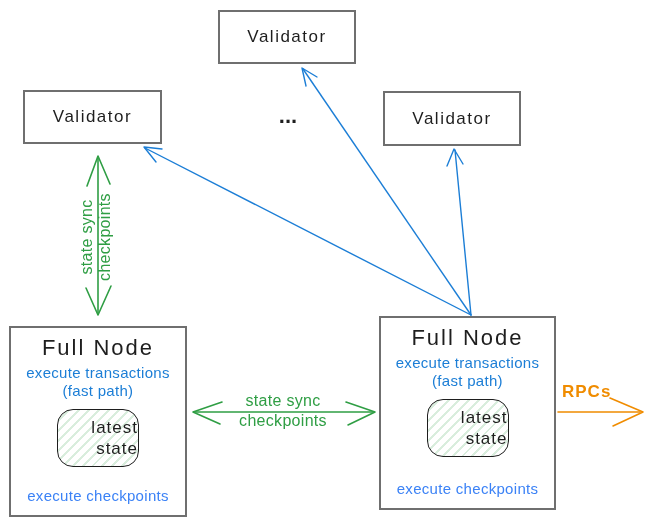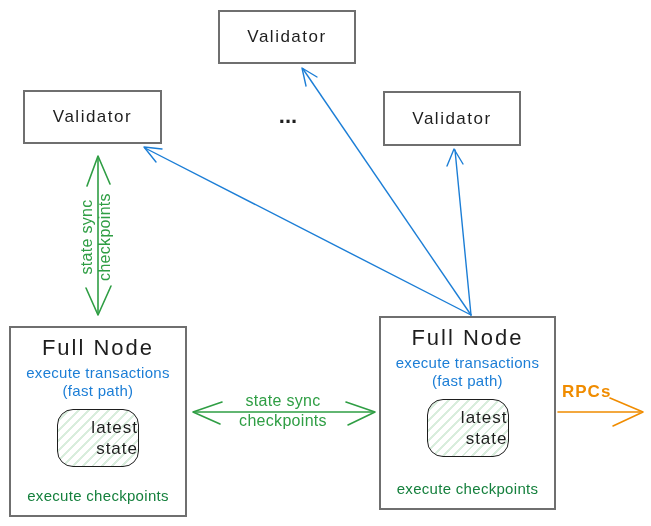--- a/index.html
+++ b/index.html
@@ -28,21 +28,21 @@
   .fn-title{font-size:22px;letter-spacing:2px;margin-top:7px;}
   .fn-exec{font-size:15px;line-height:18px;margin-top:3px;text-align:center;color:#1c7ed6;letter-spacing:0.3px;}
   .state-box{
     width:82px;height:58px;margin-top:9px;border:1.5px solid #1e1e1e;border-radius:16px;
     display:flex;flex-direction:column;align-items:flex-end;justify-content:center;
     font-size:17px;line-height:21px;letter-spacing:1px;box-sizing:border-box;
     background:repeating-linear-gradient(135deg,
       rgba(47,158,68,0.18) 0px, rgba(47,158,68,0.18) 2px,
       rgba(255,255,255,0) 2px, rgba(255,255,255,0) 7px);
   }
-  .fn-footer{font-size:15px;color:#15803d;margin-top:auto;margin-bottom:11px;letter-spacing:0.3px;}
+  .fn-footer{font-size:15px;color:#3b82f6;margin-top:auto;margin-bottom:11px;letter-spacing:0.3px;}
 
   .lbl{position:absolute;white-space:nowrap;}
   .ellipsis{left:268px;top:103px;width:40px;text-align:center;font-size:22px;font-weight:bold;}
   .orchestrate{left:352px;top:218px;width:240px;text-align:center;font-size:16px;color:#1c7ed6;letter-spacing:0.3px;}
   .sync-h{left:213px;top:391px;width:140px;text-align:center;font-size:16px;line-height:20px;color:#2f9e44;letter-spacing:0.3px;}
   .sync-v{
     left:17px;top:218px;width:160px;height:38px;text-align:center;
     font-size:16px;line-height:18px;color:#2f9e44;letter-spacing:0.3px;
     transform:rotate(-90deg);
   }

